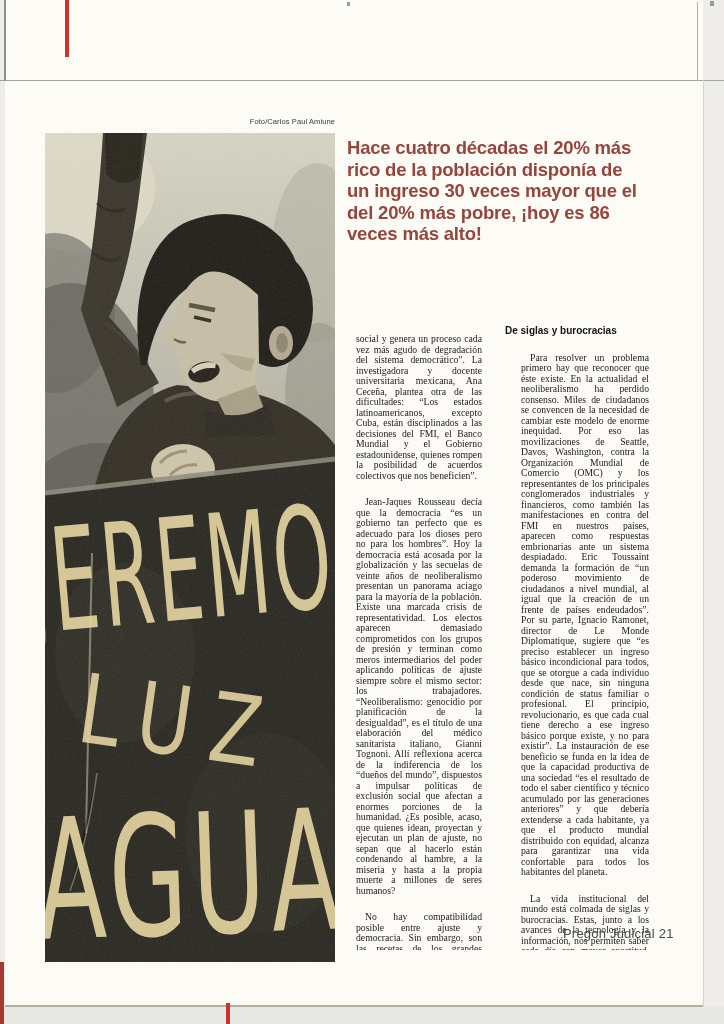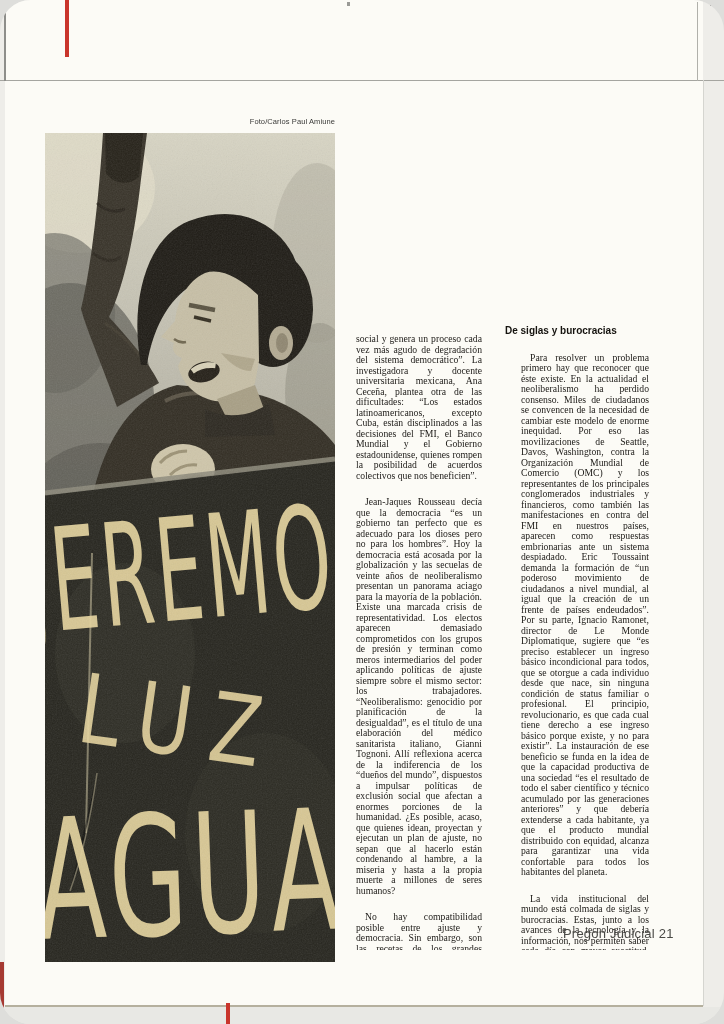--- a/index.html
+++ b/index.html
@@ -1,17 +1,17 @@
 <!DOCTYPE html>
 <html><head>
 <meta charset="utf-8">
 <style>
   html,body{margin:0;padding:0;background:#dededb;}
   .scan{position:relative;width:724px;height:1024px;background:#eeede9;overflow:hidden;
-        font-family:"Liberation Sans",sans-serif;border-radius:31px;}
+        font-family:"Liberation Sans",sans-serif;}
   .page{position:absolute;left:5px;top:0;width:698px;height:1006px;background:#fcfbf6;}
   .hairline-top{position:absolute;left:0;top:80px;width:724px;height:1px;background:#a5a5a0;}
   .edge-left{position:absolute;left:4px;top:0;width:2px;height:81px;background:#8e8e8a;}
   .edge-right-top{position:absolute;left:697px;top:2px;width:1px;height:79px;background:#b0b0aa;}
   .edge-right{position:absolute;left:703px;top:80px;width:1px;height:926px;background:#d5d5d0;}
   .mark-a{position:absolute;left:347px;top:2px;width:3px;height:4px;background:#9a9a96;}
   .mark-b{position:absolute;left:710px;top:1px;width:4px;height:5px;background:#9a9a96;}
   .red-tick-top{position:absolute;left:65px;top:0;width:4px;height:57px;background:#c9352c;}
   .red-tick-bottom{position:absolute;left:226px;top:1003px;width:4px;height:21px;background:#c9352c;}
   .red-strip-left{position:absolute;left:0;top:962px;width:4px;height:62px;background:#a63a32;}
@@ -114,20 +114,27 @@
       <path d="M52,640 C45,690 35,730 25,758" stroke="#cdc3a0" stroke-width="1.5" opacity="0.45"></path>
 
       <text transform="translate(-14,500) rotate(-5) scale(0.56,1.08)" font-size="132" font-family="DejaVu Sans, sans-serif" fill="#e7d59e" letter-spacing="6" opacity="0.92">JEREMO</text>
       <text transform="translate(30,608) rotate(8) scale(0.78,1)" font-size="96" font-family="DejaVu Sans, sans-serif" fill="#e7d59e" letter-spacing="26" opacity="0.9">LUZ</text>
       <text transform="translate(-6,806) rotate(-2) scale(0.66,1.1)" font-size="152" font-family="DejaVu Sans, sans-serif" fill="#e7d59e" letter-spacing="8" opacity="0.92">AGUA</text>
 
       <rect width="290" height="829" filter="url(#grain)" opacity="0.14"></rect>
     </svg>
   </div>
 
+  <div class="headline">
+    <div>Hace cuatro décadas el 20% más</div>
+    <div>rico de la población disponía de</div>
+    <div>un ingreso 30 veces mayor que el</div>
+    <div>del 20% más pobre, ¡hoy es 86</div>
+    <div>veces más alto!</div>
+  </div>
 
   <div class="col col-left">
     <p class="no-indent">social y genera un proceso cada vez más agudo de degradación del sistema democrático”. La investigadora y docente universitaria mexicana, Ana Ceceña, plantea otra de las dificultades: “Los estados latinoamericanos, excepto Cuba, están disciplinados a las decisiones del FMI, el Banco Mundial y el Gobierno estadounidense, quienes rompen la posibilidad de acuerdos colectivos que nos beneficien”.</p>
     <p>Jean-Jaques Rousseau decía que la democracia “es un gobierno tan perfecto que es adecuado para los dioses pero no para los hombres”. Hoy la democracia está acosada por la globalización y las secuelas de veinte años de neoliberalismo presentan un panorama aciago para la mayoría de la población. Existe una marcada crisis de representatividad. Los electos aparecen demasiado comprometidos con los grupos de presión y terminan como meros intermediarios del poder aplicando políticas de ajuste siempre sobre el mismo sector: los trabajadores. “Neoliberalismo: genocidio por planificación de la desigualdad”, es el título de una elaboración del médico sanitarista italiano, Gianni Tognoni. Allí reflexiona acerca de la indiferencia de los “dueños del mundo”, dispuestos a impulsar políticas de exclusión social que afectan a enormes porciones de la humanidad. ¿Es posible, acaso, que quienes idean, proyectan y ejecutan un plan de ajuste, no sepan que al hacerlo están condenando al hambre, a la miseria y hasta a la propia muerte a millones de seres humanos?</p>
     <p>No hay compatibilidad posible entre ajuste y democracia. Sin embargo, son las recetas de los grandes grupos económicos y los organismos multilaterales de crédito, las que dominan. El edil francés Philippe Séguin reclama la “primacía de lo político” frente a “un mercado que parece ser el nuevo amo del juego, imponiéndose a nuestras sociedades a favor de la mundialización”. Advierte que el mercado es “una potencia anónima con proyectos misteriosos, de los cuales se habla como de una persona, a la que se le atribuyen los poderes más impresionantes, a la que</p>
   </div>
 
   <div class="col col-right">
     <h2 class="subhead">De siglas y burocracias</h2>
     <p>Para resolver un problema primero hay que reconocer que éste existe. En la actualidad el neoliberalismo ha perdido consenso. Miles de ciudadanos se convencen de la necesidad de cambiar este modelo de enorme inequidad. Por eso las movilizaciones de Seattle, Davos, Washington, contra la Organización Mundial de Comercio (OMC) y los representantes de los principales conglomerados industriales y financieros, como también las manifestaciones en contra del FMI en nuestros países, aparecen como respuestas embrionarias ante un sistema despiadado. Eric Toussaint demanda la formación de “un poderoso movimiento de ciudadanos a nivel mundial, al igual que la creación de un frente de países endeudados”. Por su parte, Ignacio Ramonet, director de Le Monde Diplomatique, sugiere que “es preciso establecer un ingreso básico incondicional para todos, que se otorgue a cada individuo desde que nace, sin ninguna condición de status familiar o profesional. El principio, revolucionario, es que cada cual tiene derecho a ese ingreso básico porque existe, y no para existir”. La instauración de ese beneficio se funda en la idea de que la capacidad productiva de una sociedad “es el resultado de todo el saber científico y técnico acumulado por las generaciones anteriores” y que debería extenderse a cada habitante, ya que el producto mundial distribuido con equidad, alcanza para garantizar una vida confortable para todos los habitantes del planeta.</p>

